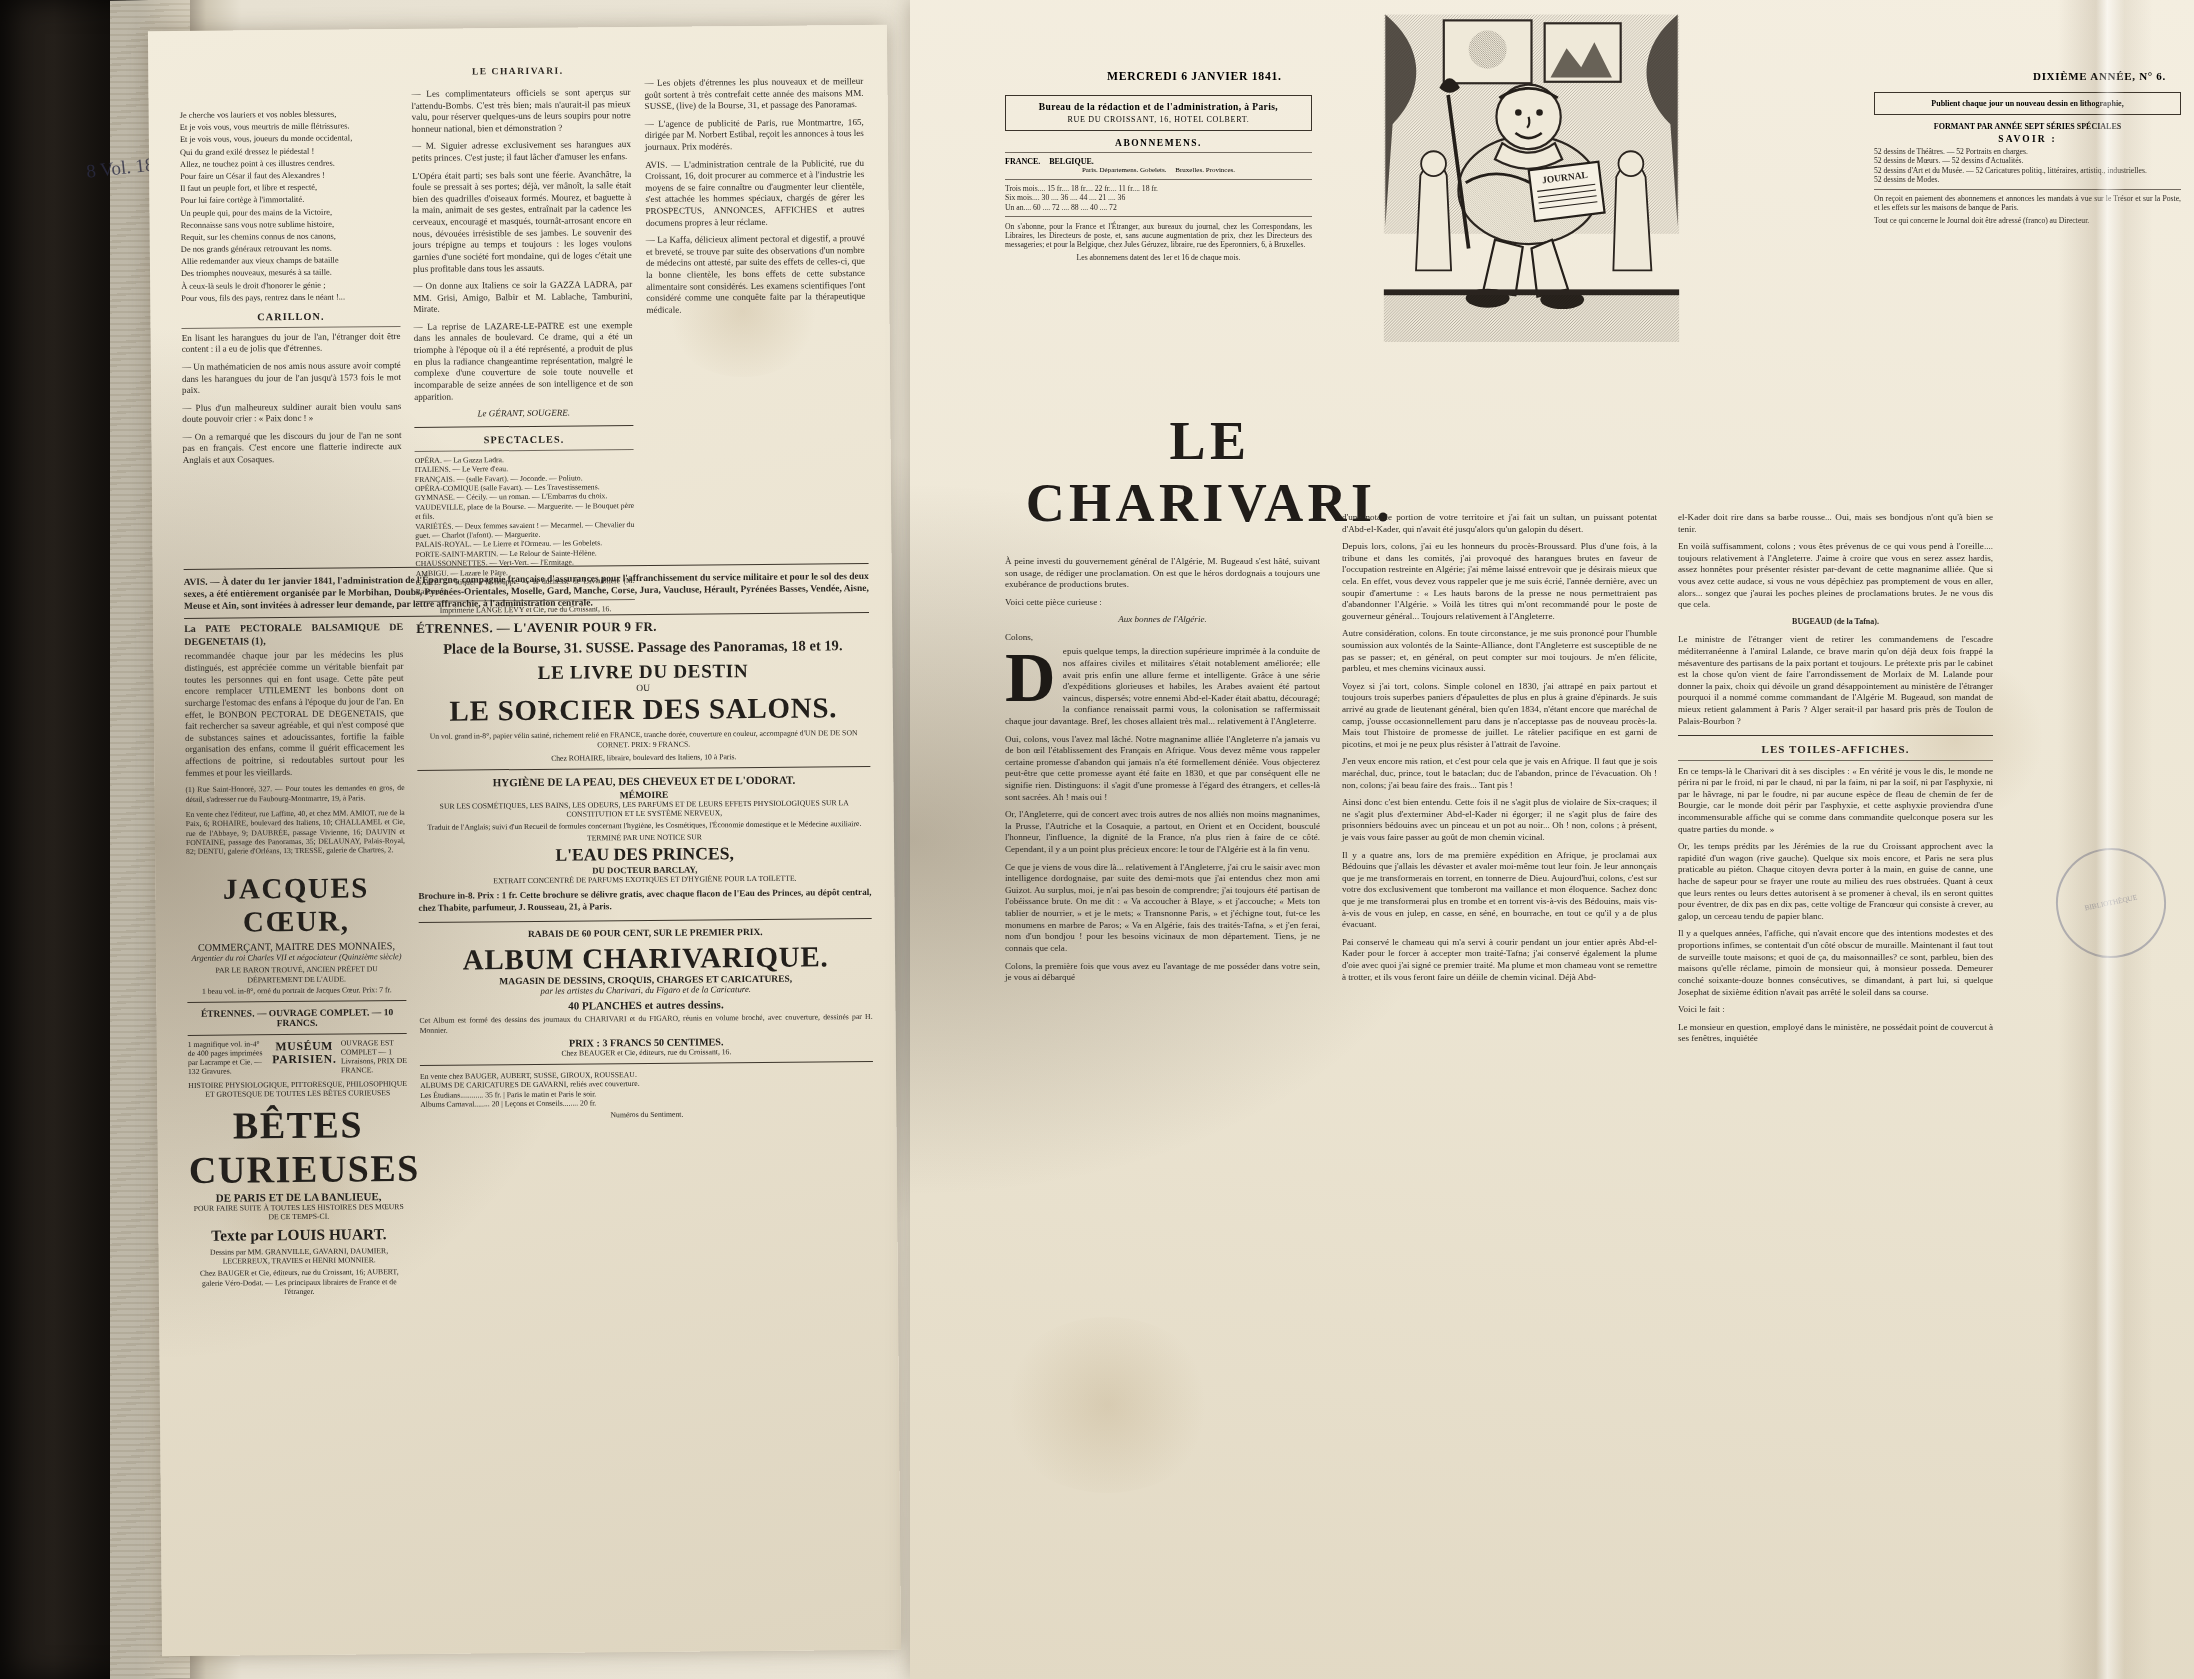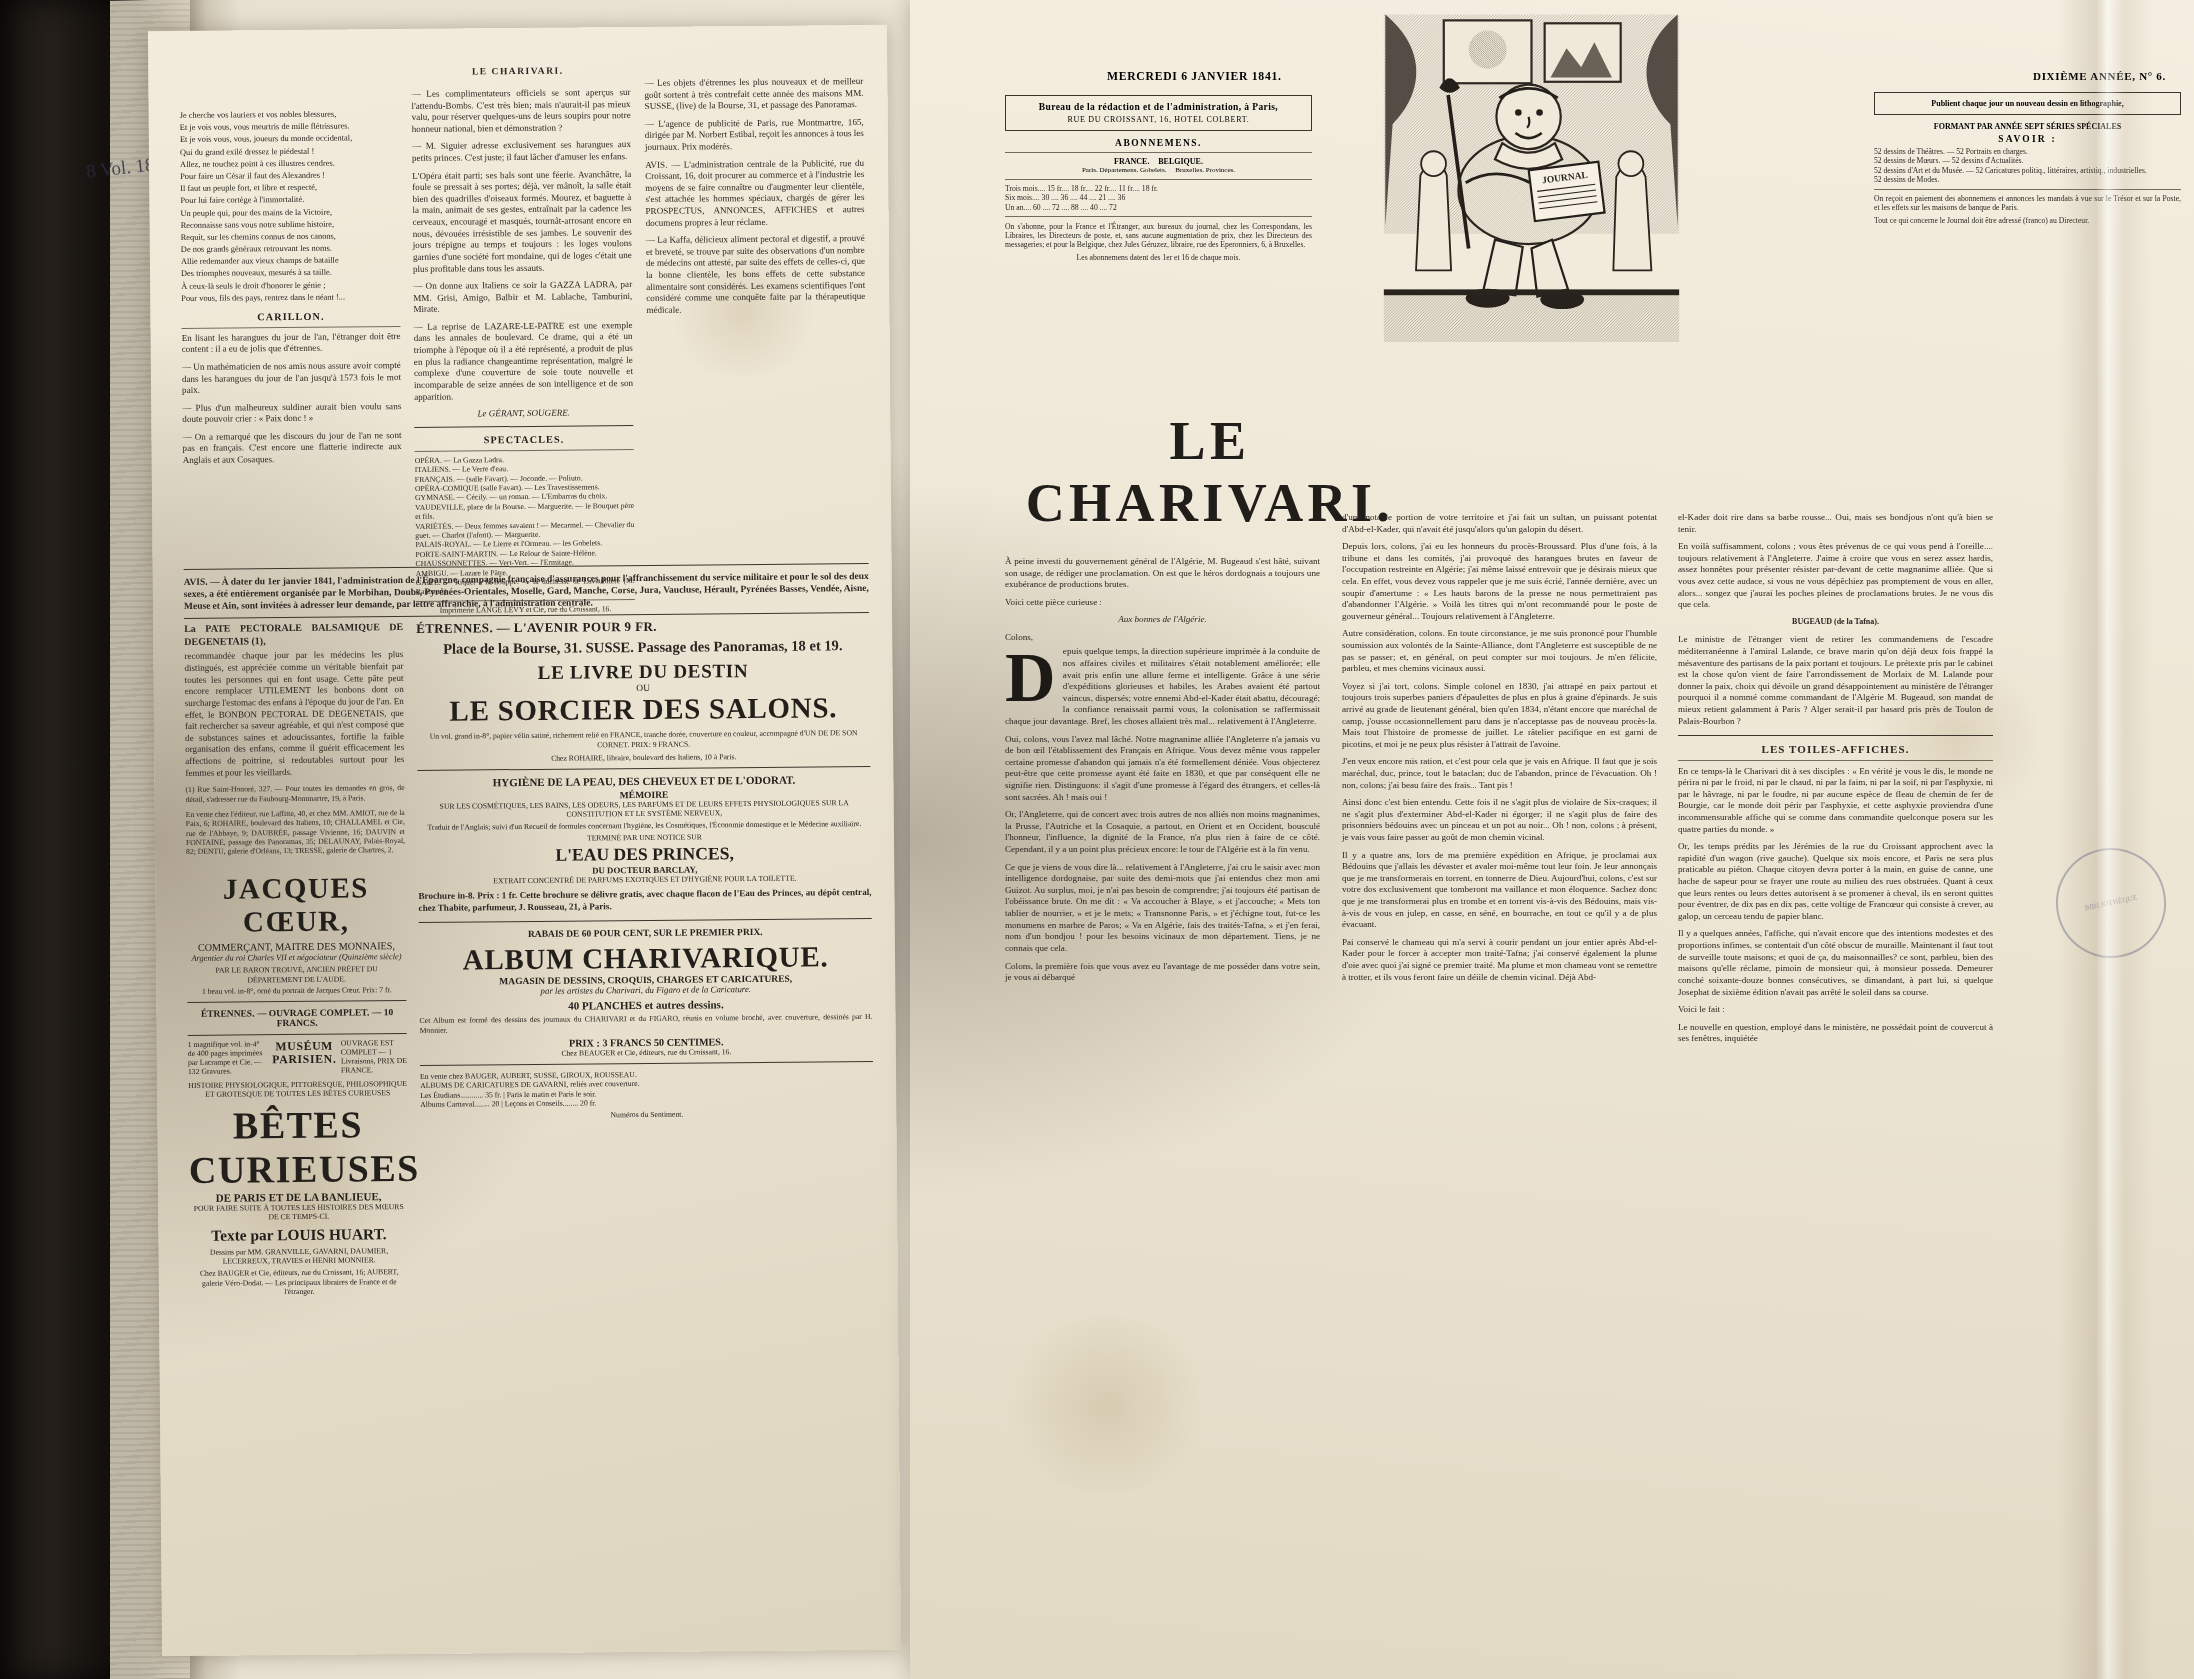--- a/index.html
+++ b/index.html
@@ -333,21 +333,21 @@
     <div class="masthead-year">DIXIÈME ANNÉE, N° 6.</div>
 
     <div id="masthead-box-left">
       <div class="mh-cell">
         <div class="mh-title">Bureau de la rédaction et de l'administration, à Paris,</div>
         <div class="mh-sub" style="margin-top:2.9px;letter-spacing:0.7px;">RUE DU CROISSANT, 16, HOTEL COLBERT.</div>
       </div>
       <div>
         <div class="mh-title" style="letter-spacing:1.5px;">ABONNEMENS.</div>
         <div class="rule"></div>
-        <div style="display:flex;gap:8.8px;font-size:8px;font-weight:bold;justify-content:center;">
+        <div style="display:flex;gap:8.8px;font-size:8px;font-weight:bold;">
           <span>FRANCE.</span>
           <span>BELGIQUE.</span>
         </div>
         <div style="display:flex;gap:8.8px;font-size:7px;justify-content:center;">
           <span>Paris. Départemens. Gobelets.</span>
           <span>Bruxelles. Provinces.</span>
         </div>
         <div class="rule"></div>
         <div class="body-txt tiny">
           <div>Trois mois....  15 fr....  18 fr....  22 fr....  11 fr....  18 fr.</div>
@@ -472,21 +472,21 @@
       <p style="margin:0 0 5.9px">En voilà suffisamment, colons ; vous êtes prévenus de ce qui vous pend à l'oreille.... toujours relativement à l'Angleterre. J'aime à croire que vous en serez assez hardis, assez honnêtes pour présenter résister par-devant de cette magnanime alliée. Que si vous avez cette audace, si vous ne vous dépêchiez pas promptement de vous en aller, alors... songez que j'aurai les poches pleines de proclamations brutes. Je ne vous dis que cela.</p>
       <p class="center b" style="margin:1.5px 0 7.3px;font-size:8px;">BUGEAUD (de la Tafna).</p>
       <p style="margin:0 0 7.3px">Le ministre de l'étranger vient de retirer les commandemens de l'escadre méditerranéenne à l'amiral Lalande, ce brave marin qu'on déjà deux fois frappé la mésaventure des partisans de la paix portant et toujours. Le prétexte pris par le cabinet est la chose qu'on vient de faire l'arrondissement de Morlaix de M. Lalande pour donner la paix, choix qui dévoile un grand désappointement au ministère de l'étranger pourquoi il a nommé comme commandant de l'Algérie M. Bugeaud, son mandat de mieux retient galamment à Paris ? Alger serait-il par hasard pris près de Toulon de Palais-Bourbon ?</p>
       <div class="rule-thick"></div>
       <div class="center b" style="font-size:11px;letter-spacing:1.1px;margin:5.9px 0 4.4px;">LES TOILES-AFFICHES.</div>
       <div class="rule"></div>
       <p style="margin:4.4px 0 5.9px">En ce temps-là le Charivari dit à ses disciples : « En vérité je vous le dis, le monde ne périra ni par le froid, ni par le chaud, ni par la faim, ni par la soif, ni par l'asphyxie, ni par le hâvrage, ni par le foudre, ni par aucune espèce de fleau de chemin de fer de Bourgie, car le monde doit périr par l'asphyxie, et cette asphyxie proviendra d'une incommensurable affiche qui se comme dans commandite quelconque posera sur les quatre parties du monde. »</p>
       <p style="margin:0 0 5.9px">Or, les temps prédits par les Jérémies de la rue du Croissant approchent avec la rapidité d'un wagon (rive gauche). Quelque six mois encore, et Paris ne sera plus praticable au piéton. Chaque citoyen devra porter à la main, en guise de canne, une hache de sapeur pour se frayer une route au milieu des rues obstruées. Quant à ceux que leurs rentes ou leurs dettes autorisent à se promener à cheval, ils en seront quittes pour éventrer, de dix pas en dix pas, cette voltige de Francœur qui consiste à crever, au galop, un cerceau tendu de papier blanc.</p>
       <p style="margin:0 0 5.9px">Il y a quelques années, l'affiche, qui n'avait encore que des intentions modestes et des proportions infimes, se contentait d'un côté obscur de muraille. Maintenant il faut tout de surveille toute maisons; et quoi de ça, du maisonnailles? ce sont, parbleu, bien des maisons qu'elle réclame, pimoin de monsieur qui, à monsieur posseda. Demeurer conché soixante-douze bonnes consécutives, se dimandant, à part lui, si quelque Josephat de sixième édition n'avait pas arrêté le soleil dans sa course.</p>
       <p style="margin:0 0 5.9px">Voici le fait :</p>
-      <p style="margin:0 0 5.9px">Le nouvelle en question, employé dans le ministère, ne possédait point de couvercut à ses fenêtres, inquiétée</p>
+      <p style="margin:0 0 5.9px">Le monsieur en question, employé dans le ministère, ne possédait point de couvercut à ses fenêtres, inquiétée</p>
     </div>
 
     <div id="stamp">
       <span>BIBLIOTHÈQUE</span>
     </div>
     <div id="blue-note"></div>
 
     <div id="crease"></div>
   </div>
 

